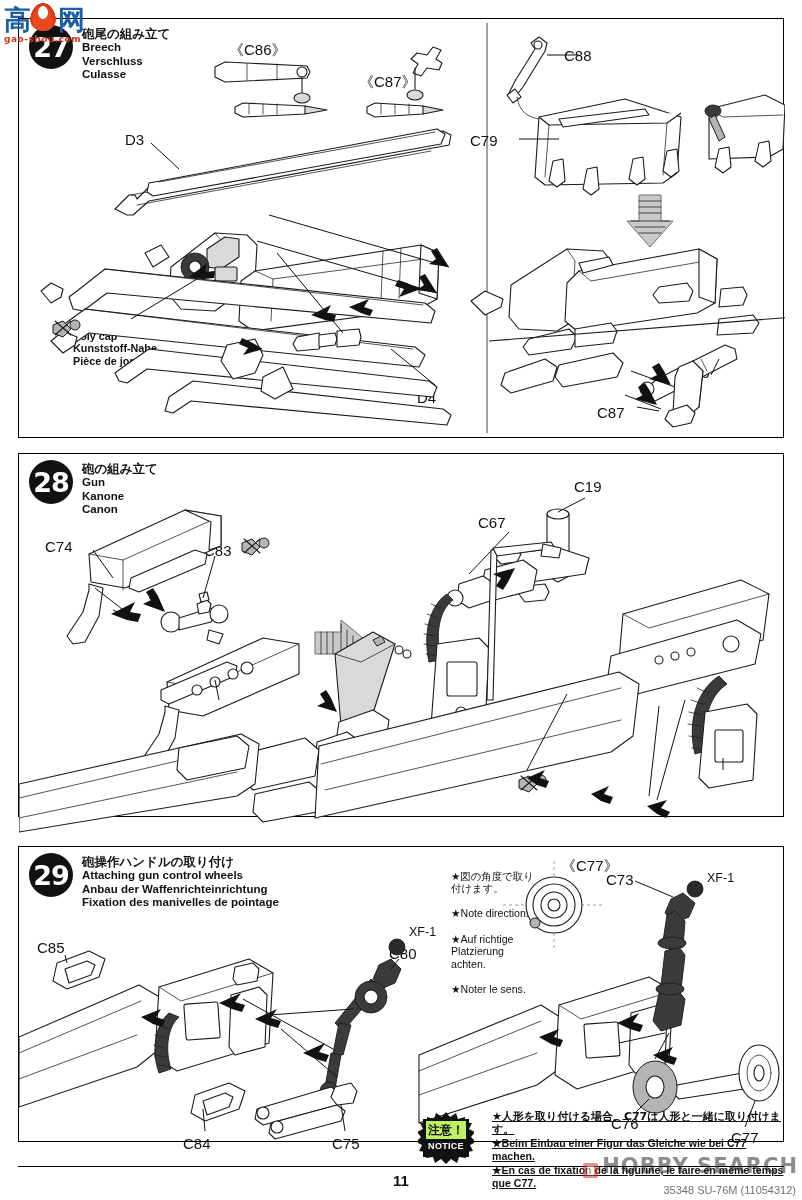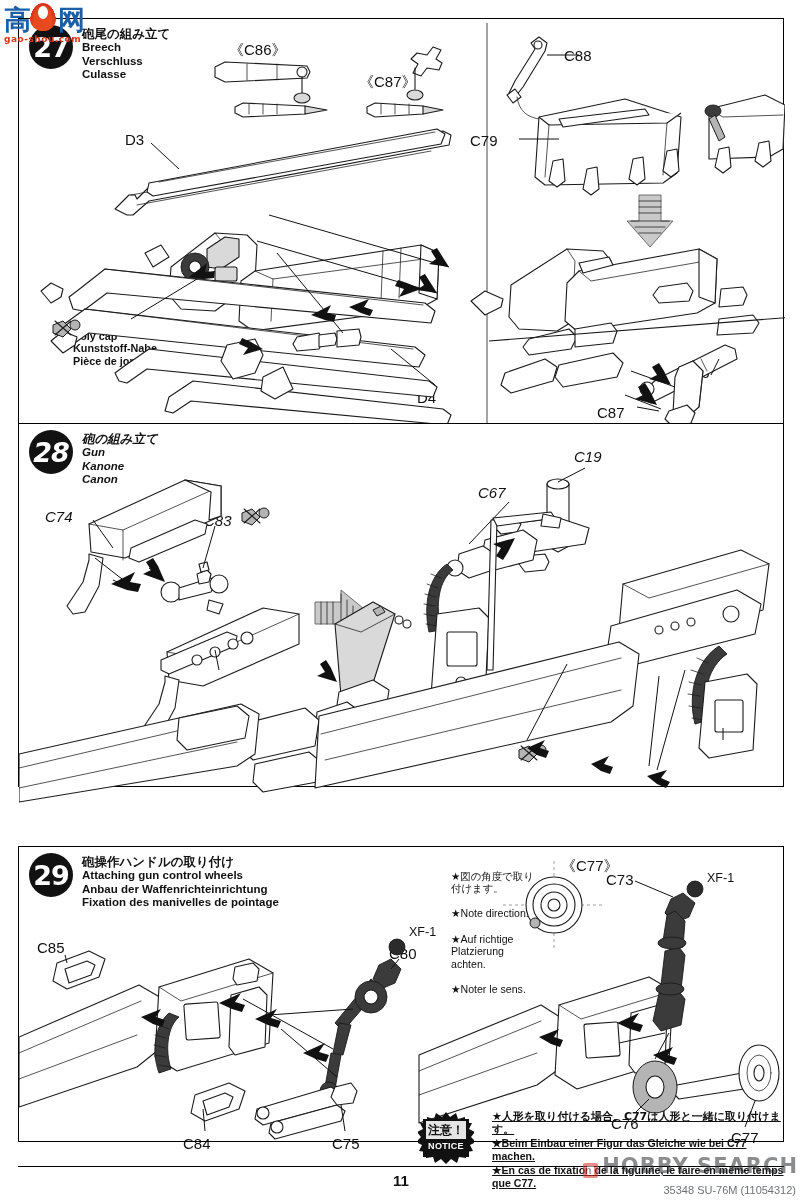--- a/index.html
+++ b/index.html
@@ -75,21 +75,21 @@
   }
 
   
   .panel {
     position: absolute;
     left: 18px; right: 18px;
     border: 1.6px solid #000;
     background: #fff;
   }
   #panel27 { top: 18px;  height: 420px; }
-  #panel28 { top: 423px; height: 364px; font-style: italic; }
+  #panel28 { top: 453px; height: 364px; }
   #panel29 { top: 846px; height: 296px; }
 
   .step-head {
     position: absolute; left: 10px; top: 6px;
     display: flex; align-items: flex-start; gap: 9px;
   }
   .step-num {
     width: 44px; height: 44px; border-radius: 50%;
     background: #111; color: #fff;
     font-family: "DejaVu Sans", sans-serif;
@@ -143,21 +143,21 @@
     position: absolute; left: 0; top: 2px;
     width: 56px; height: 52px;
   }
   .notice .burst .inner {
     position: absolute; left: 5px; top: 7px; width: 46px; height: 38px;
     background: #111; color: #fff; text-align: center;
   }
   .notice .burst .jp {
     font-family: "DejaVu Sans", sans-serif;
     font-size: 12px; font-weight: 700; line-height: 18px;
-    background:#e5e5e5; color:#111; margin: 2px 3px 0 3px;
+    background:#bef264; color:#111; margin: 2px 3px 0 3px;
   }
   .notice .burst .en {
     font-size: 9px; font-weight: 700; letter-spacing: .3px; line-height: 14px;
   }
   .notice .lines {
     position: absolute; left: 74px; top: 0;
     font-size: 10.6px; line-height: 13.4px; color: #111; font-weight: 700; text-decoration: underline;
   }
   .notice .lines .jp { font-family: "DejaVu Sans", sans-serif; font-size: 11px; }
 

